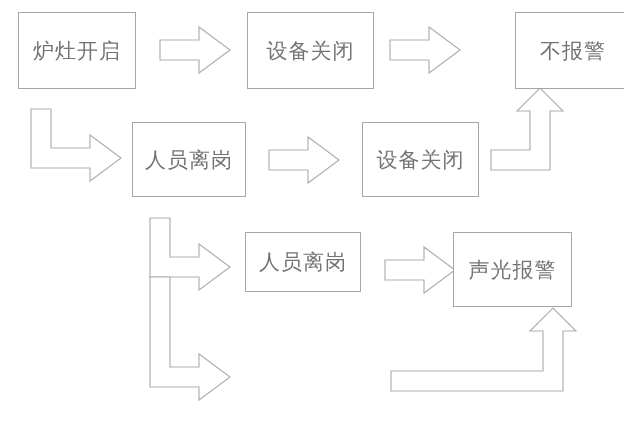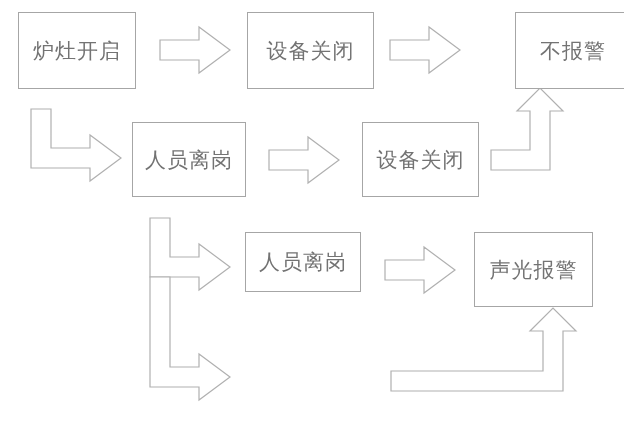--- a/index.html
+++ b/index.html
@@ -73,17 +73,17 @@
 
   <div class="node" style="left:362px;top:122px;width:117px;height:75px;">
     <span>设备关闭</span>
   </div>
 
   <div class="node" style="left:245px;top:232px;width:116px;height:60px;">
     <span>人员离岗</span>
   </div>
 
 
-  <div class="node" style="left:474px;top:232px;width:119px;height:75px;">
+  <div class="node" style="left:453px;top:232px;width:119px;height:75px;">
     <span>声光报警</span>
   </div>
 
 </div>
 
 </body></html>

